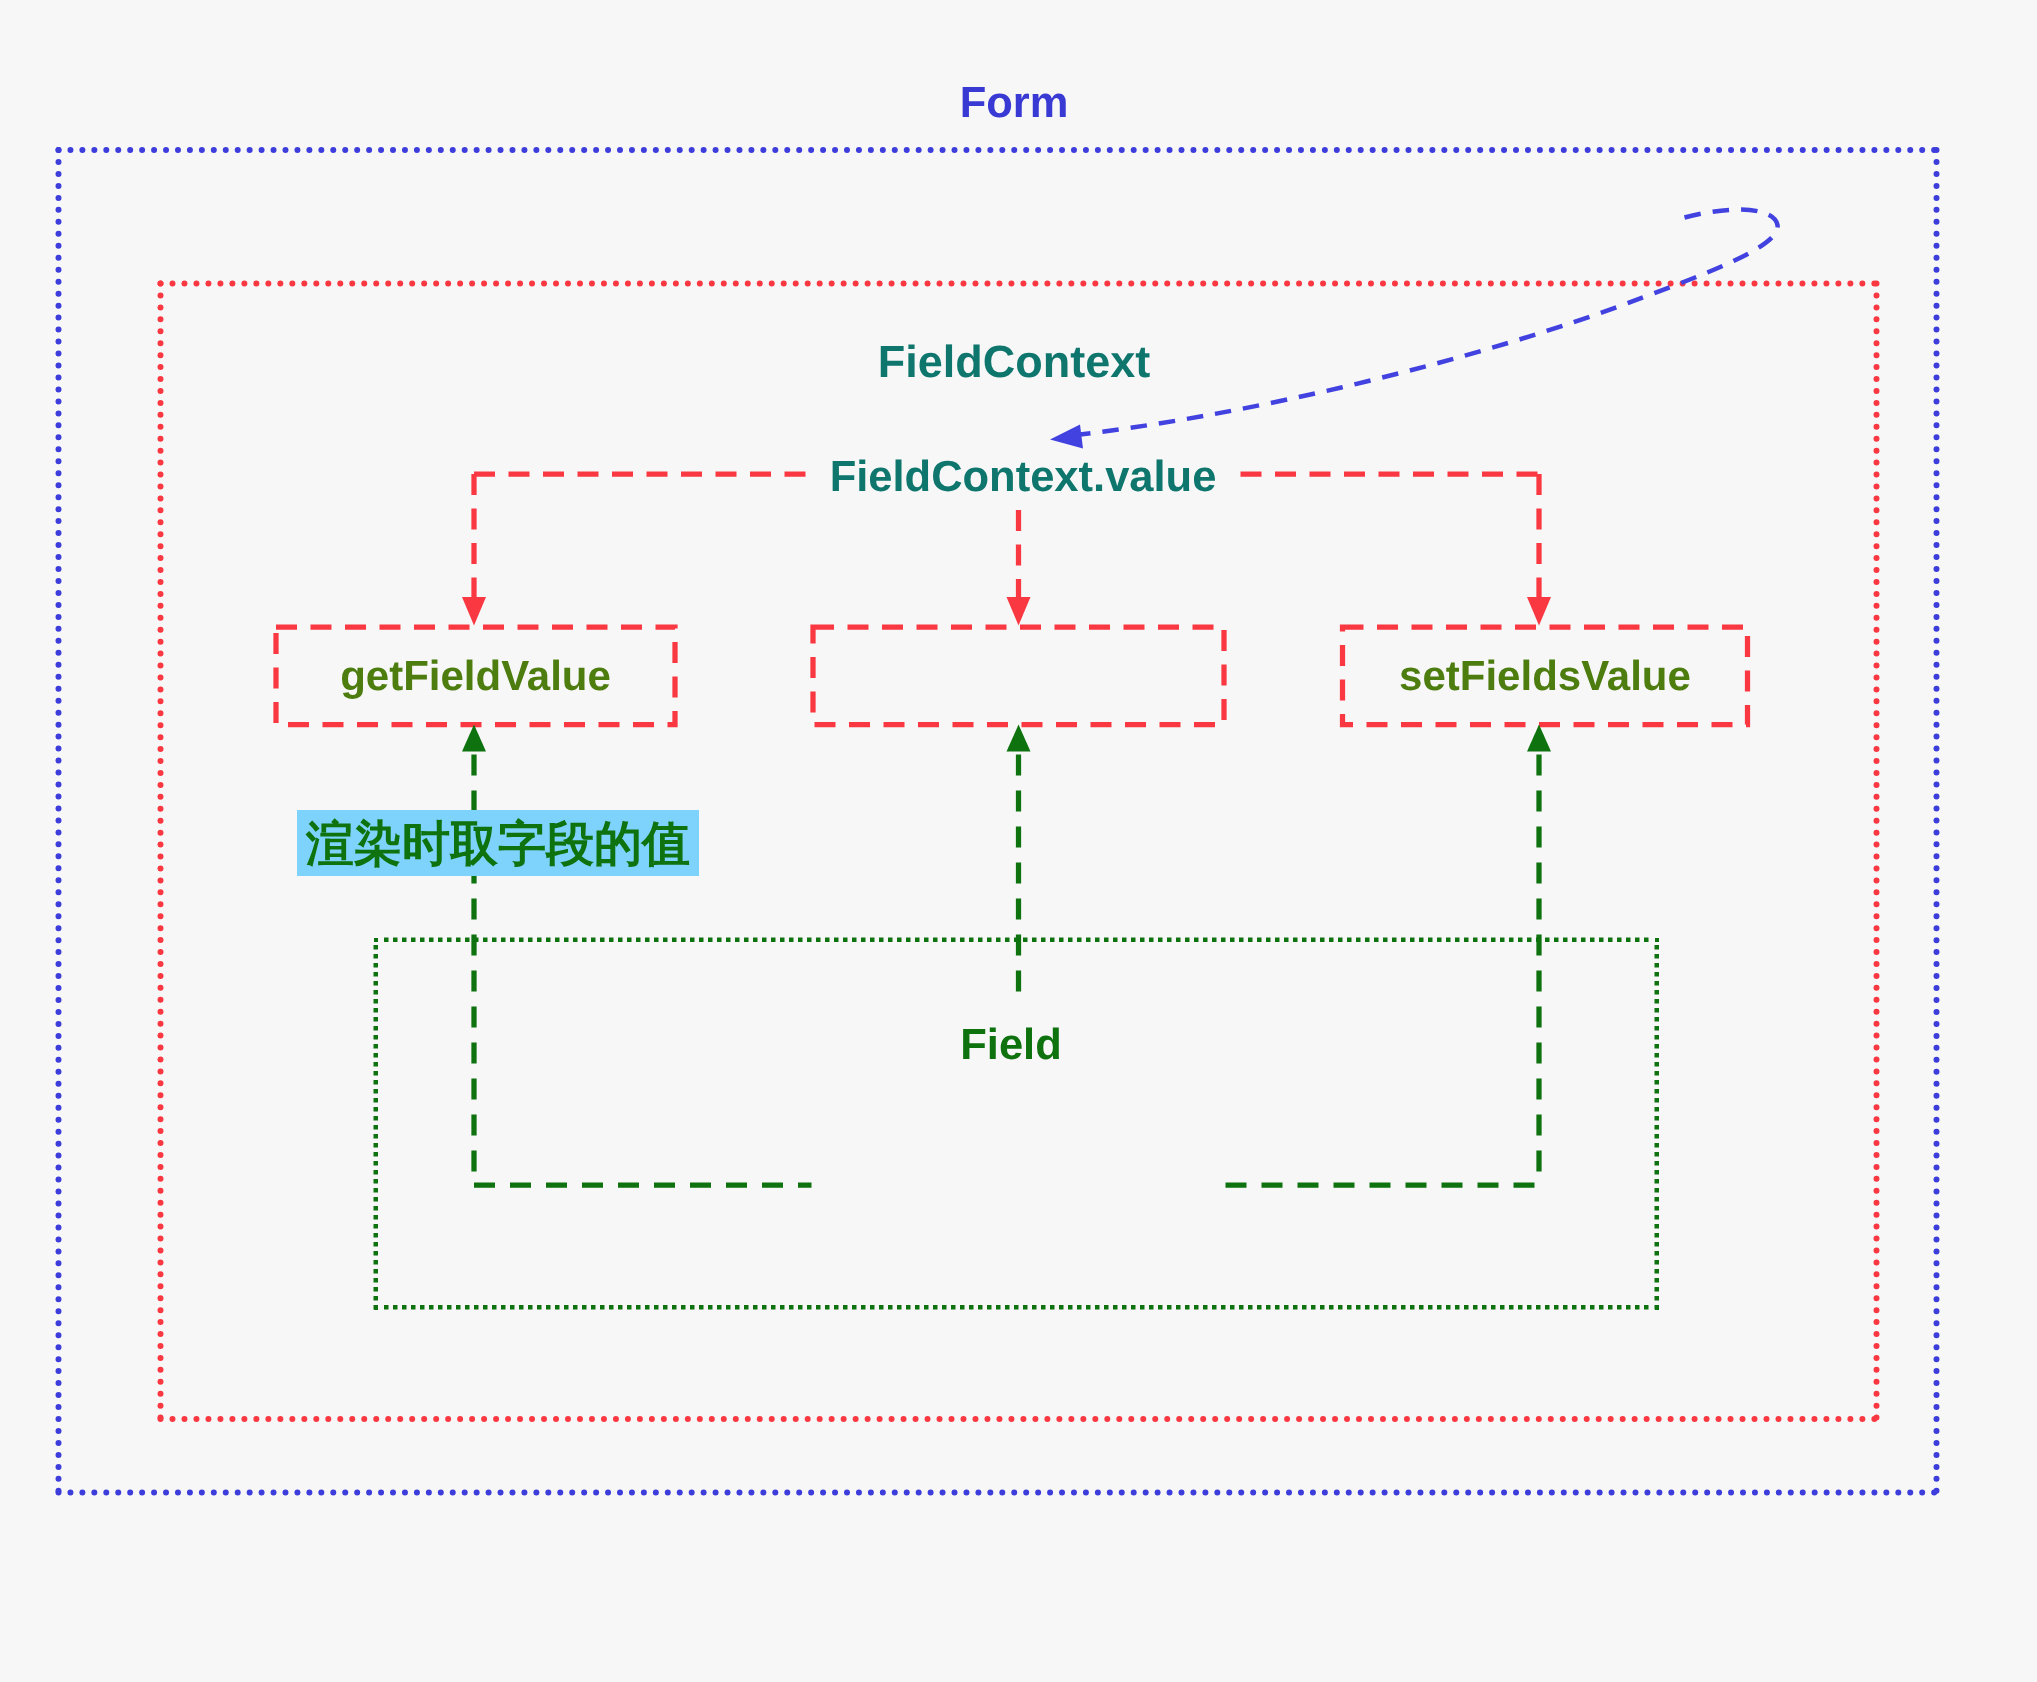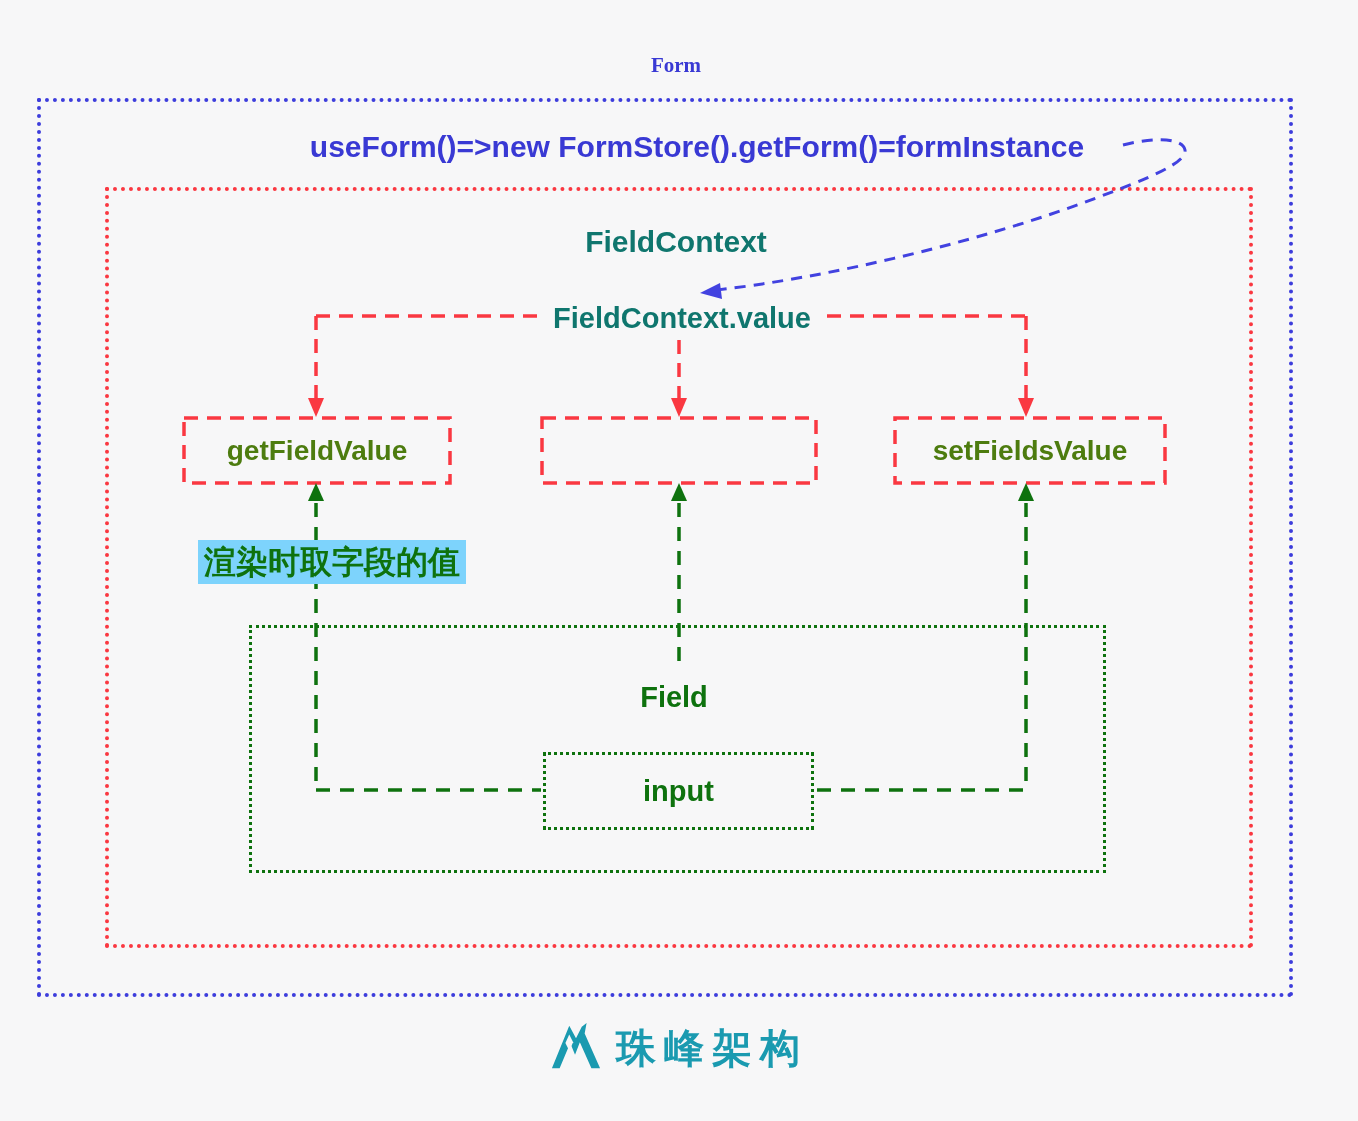--- a/index.html
+++ b/index.html
@@ -13,21 +13,21 @@
   .red-text{color:#0f766e;}
   .green-text{color:#0e720e;}
   .teal-text{color:#1a9ab0;}
 
   .form-box{left:37px;top:98px;width:1256px;height:899px;border:4px dotted #3d3ddc;box-sizing:border-box;}
   .fc-box{left:105px;top:187px;width:1148px;height:761px;border:4px dotted #fa3841;box-sizing:border-box;}
   .field-box{left:249px;top:625px;width:857px;height:248px;border:3px dotted #0e720e;box-sizing:border-box;}
   .input-box{left:543px;top:752px;width:271px;height:78px;border:3px dotted #0e720e;box-sizing:border-box;
     display:flex;align-items:center;justify-content:center;}
 
-  .form-title{left:676px;top:53px;font-size:21px;font-family:Liberation Serif, serif;}
+  .form-title{left:676px;top:53px;font-size:29px;}
   .useform{left:697px;top:130px;font-size:30px;}
   .fc-title{left:676px;top:225px;font-size:30px;}
   .fc-value{left:682px;top:302px;font-size:29px;}
   .field-title{left:674px;top:681px;font-size:29px;}
   .input-label{font-size:29px;}
 
   .method-label{display:flex;align-items:center;justify-content:center;font-size:28px;color:#4d7c0f;}
   .m0{left:184px;top:418px;width:266px;height:65px;}
   .m1{left:542px;top:418px;width:274px;height:65px;}
   .m2{left:895px;top:418px;width:270px;height:65px;}
@@ -48,29 +48,25 @@
   .logo-row{left:0;top:1020px;width:100%;display:flex;justify-content:center;align-items:center;gap:14px;}
   .logo-text{font-size:40px;letter-spacing:8px;line-height:56px;}
 </style>
 </head>
 <body>
 
 <div class="canvas">
 
   <div class="abs ctr blue-text form-title">Form</div>
   <div class="abs form-box"></div>
-  <div class="abs ctr blue-text useform">useForm()=&gt;new FormStore().getForm()=formInstance</div>
 
   <div class="abs fc-box"></div>
   <div class="abs ctr red-text fc-title">FieldContext</div>
 
   <div class="abs field-box"></div>
-  <div class="abs input-box">
-    <span class="green-text input-label">input</span>
-  </div>
 
   <svg class="overlay" width="1358" height="1121" viewBox="0 0 1358 1121">
 
     <g>
       <path class="blue-dash" d="M1123 145 C1158 136 1183 139 1185 150 C1187 163 1147 179 1096 198 C986 240 830 278 708 291"></path>
       <polygon class="blue-fill" points="700,293 720,283 722,299"></polygon>
     </g>
 
     <g>
       <path class="red-dash" d="M316 316 H537"></path>
@@ -103,23 +99,14 @@
 
   <div class="abs ctr red-text fc-value">FieldContext.value</div>
 
   <div class="abs method-label m0">getFieldValue</div>
   <div class="abs method-label m2">setFieldsValue</div>
 
   <div class="abs ctr green-text annotation a0">渲染时取字段的值</div>
 
   <div class="abs ctr green-text field-title">Field</div>
 
-  <div class="abs logo-row">
-    <span>
-      <svg width="52" height="50" viewBox="0 0 54 50">
-        <path fill="#1a9ab0" d="M2 48 L20 4 L27 17 L33 5 L38 1 L36 12 L52 48 L43 48 L31 21 L26 34 L21 22 L10 48 Z"></path>
-        <path fill="#f7f7f8" d="M20 13 L24 21 L20 30 L16 22 Z"></path>
-      </svg>
-    </span>
-    <span class="teal-text logo-text">珠峰架构</span>
-  </div>
 
 </div>
 
 </body></html>

